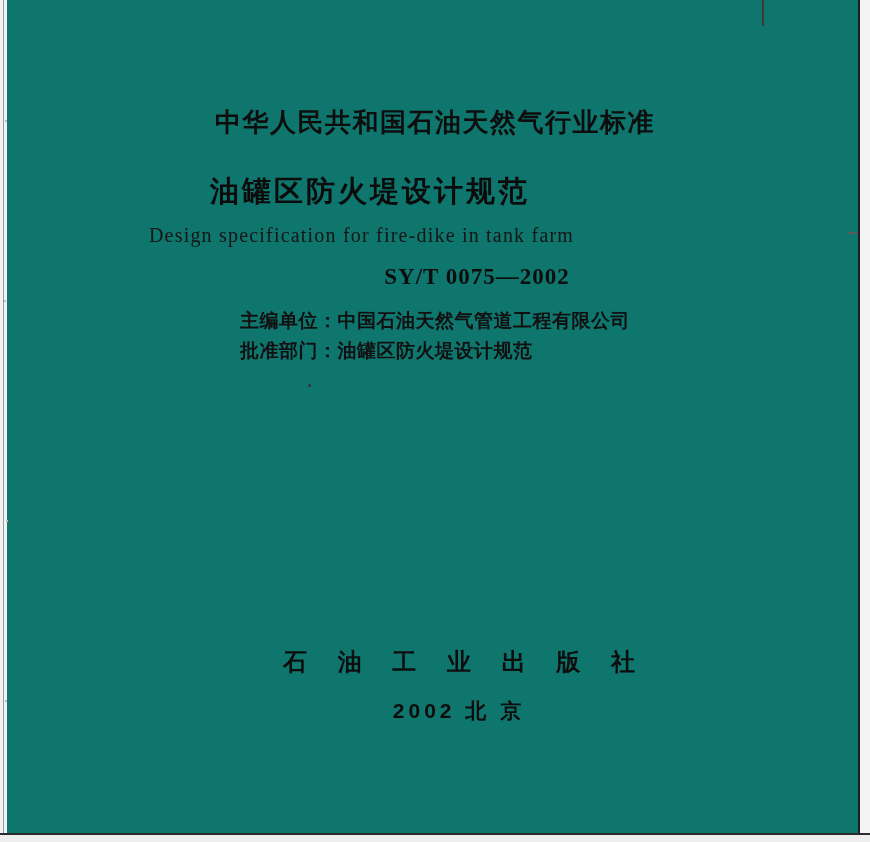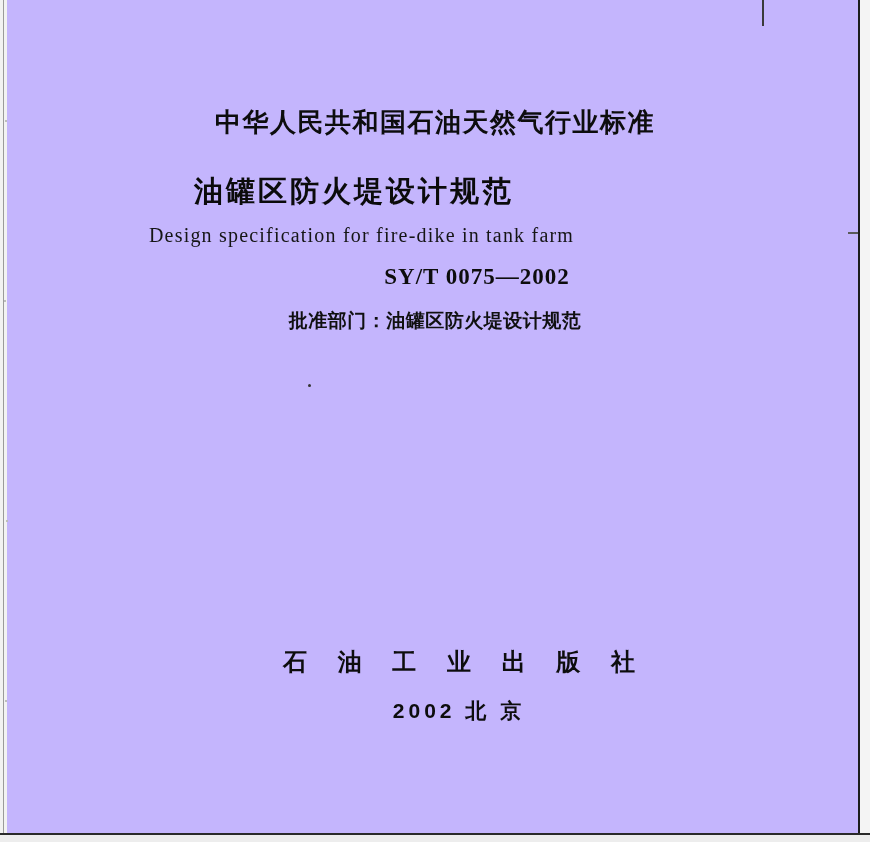--- a/index.html
+++ b/index.html
@@ -4,21 +4,21 @@
 <style>
   html, body {
     margin: 0;
     padding: 0;
     background: #ffffff;
   }
   #page {
     position: relative;
     width: 870px;
     height: 842px;
-    background: #c4b5fd;
+    background: #0f766e;
     overflow: hidden;
     font-family: "Liberation Serif", serif;
   }
   
   .scan-edge-left {
     position: absolute;
     left: 0; top: 0;
     width: 7px; height: 842px;
     background: #f2f2f2;
   }
@@ -88,20 +88,21 @@
   .title-main {
     position: absolute;
     top: 172px;
     width: 708px;
     text-align: center;
     font-family: "Liberation Sans", sans-serif;
     font-weight: bold;
     font-size: 29px;
     letter-spacing: 3px;
     color: #0b0b0b;
+    padding-left: 16px;
   }
   .title-en {
     position: absolute;
     top: 224px;
     width: 723px;
     text-align: center;
     font-family: "Liberation Serif", serif;
     font-size: 20px;
     letter-spacing: 1.2px;
     color: #151515;
@@ -201,20 +202,21 @@
     <div class="title-cn">中华人民共和国石油天然气行业标准</div>
 
     <div class="title-main">油罐区防火堤设计规范</div>
 
     <div class="title-en">Design specification for fire-dike in tank farm</div>
 
     <div class="std-code">SY/T 0075—2002</div>
 
     <div class="org-block">
       <div class="org-inner">
+        <div class="org-line">主编单位：中国石油天然气管道工程有限公司</div>
         <div class="org-line">批准部门：油罐区防火堤设计规范</div>
       </div>
     </div>
 
     <div class="mid-dot"></div>
 
     <div class="publisher">石 油 工 业 出 版 社</div>
 
     <div class="pubinfo">2002  北  京</div>
 

